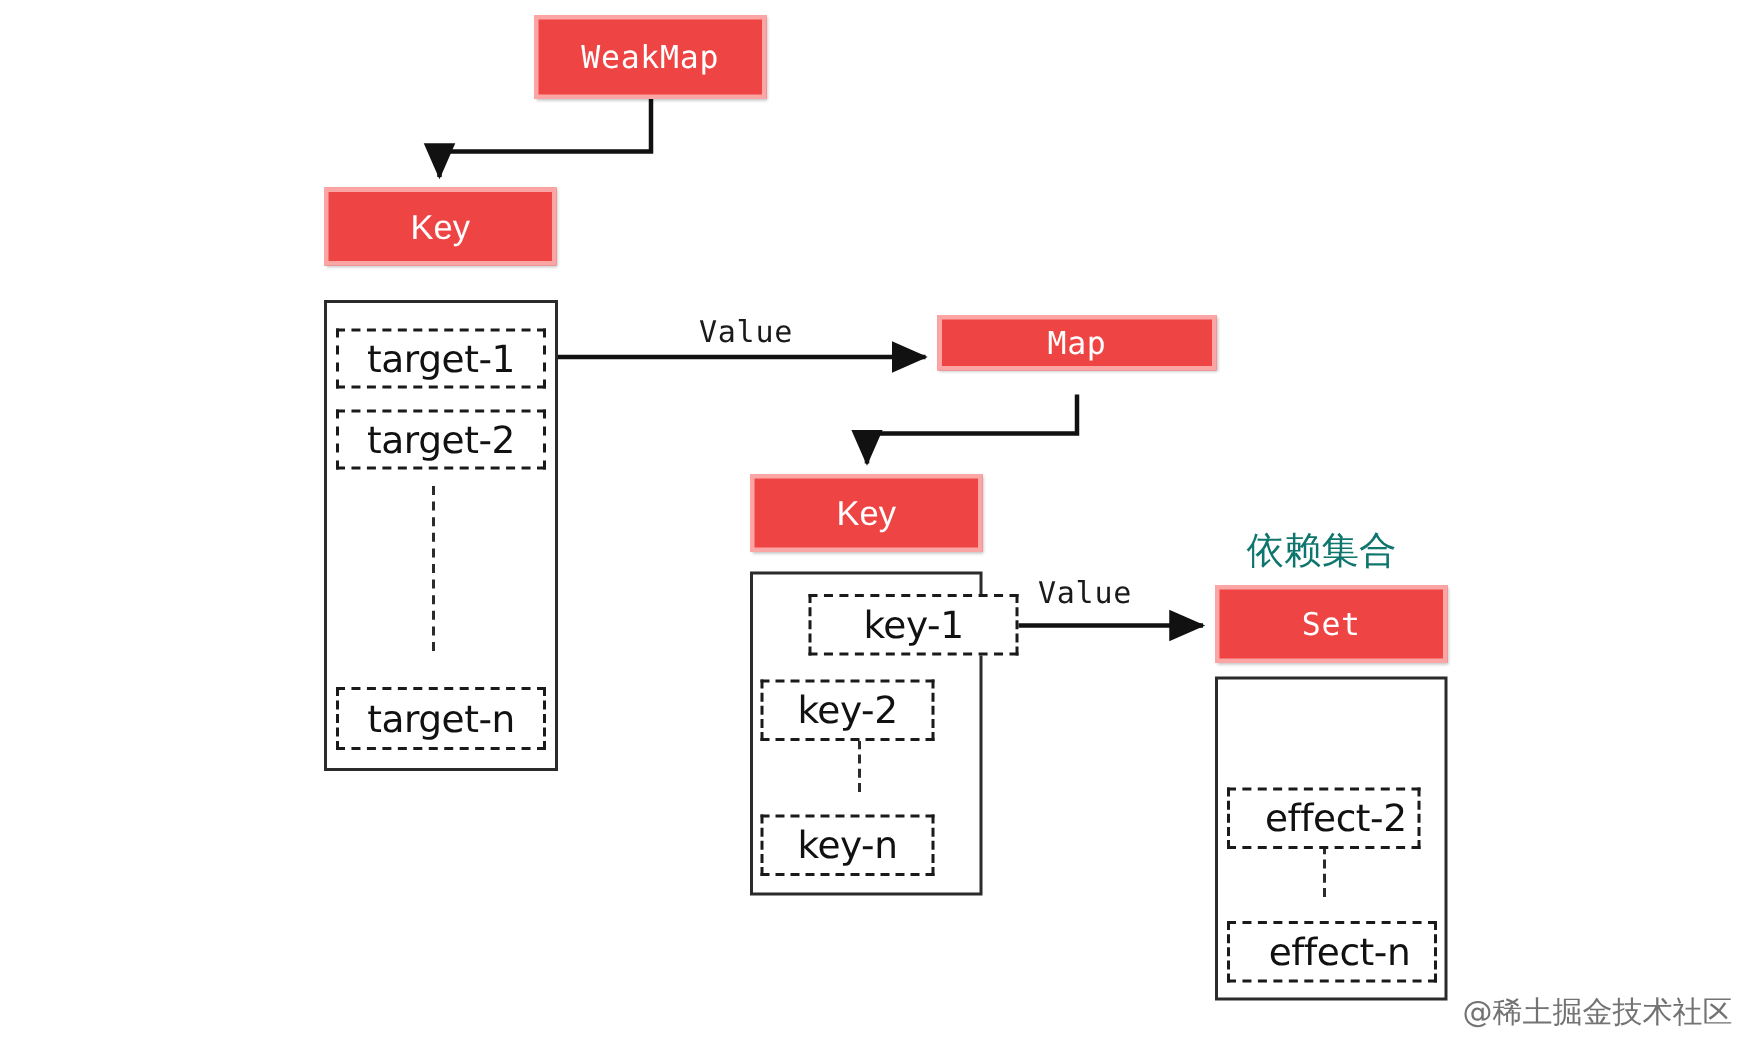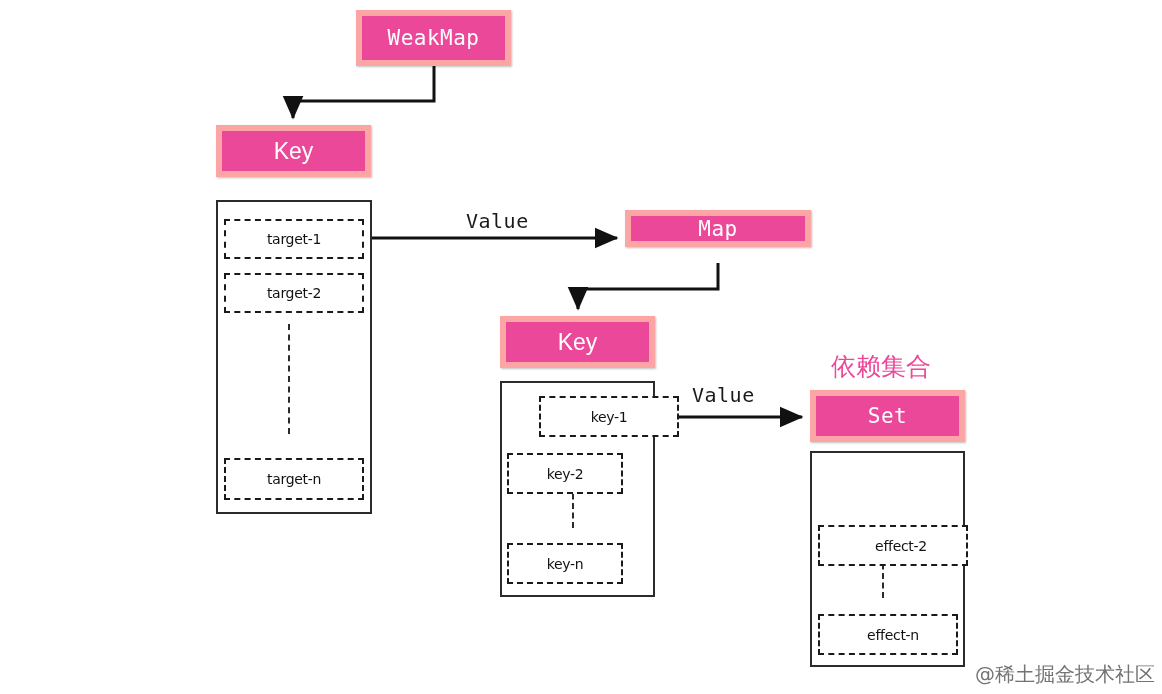--- a/index.html
+++ b/index.html
@@ -19,22 +19,22 @@
     position: absolute;
     left: 0; top: 0;
     width: 1162px;
     height: 694px;
     pointer-events: none;
   }
 
   
   .gray-node {
     position: absolute;
-    background: #ec4899;
-    border: 6px solid #fca5a5;
+    background: #ef4444;
+    border: 3px solid #fca5a5;
     box-sizing: border-box;
     color: #ffffff;
     display: flex;
     align-items: center;
     justify-content: center;
     font-family: "DejaVu Sans Mono", monospace;
     font-size: 21px;
     letter-spacing: 0.5px;
     box-shadow: 1px 1px 2px rgba(0,0,0,0.25);
   }
@@ -55,21 +55,21 @@
   
   .chip {
     position: absolute;
     border: 2px dashed #1a1a1a;
     box-sizing: border-box;
     background: #ffffff;
     display: flex;
     align-items: center;
     justify-content: center;
     font-family: "DejaVu Sans", sans-serif;
-    font-size: 14px;
+    font-size: 25px;
     color: #111111;
     letter-spacing: -0.3px;
   }
 
   
   .vdots {
     position: absolute;
     border-left: 2px dashed #2b2b2b;
   }
 
@@ -81,21 +81,21 @@
     color: #1a1a1a;
     letter-spacing: 0.5px;
     white-space: nowrap;
   }
 
   
   .cn-label {
     position: absolute;
     font-family: "DejaVu Sans", sans-serif;
     font-size: 25px;
-    color: #ec4899;
+    color: #0f766e;
     white-space: nowrap;
     font-weight: 500;
     text-align: right;
   }
 
   
   .watermark {
     position: absolute;
     font-family: "DejaVu Sans", sans-serif;
     font-size: 20px;
@@ -172,21 +172,21 @@
 
   <div class="cn-label" style="left:831px; top:350px;">依赖集合</div>
 
   <div class="gray-node" style="left:810px; top:390px; width:155px; height:52px;">
     <span>Set</span>
   </div>
 
   <div class="container-box" style="left:810px; top:451px; width:155px; height:216px;">
     <div class="vdots" style="left:70px; top:101px; height:44px;"></div>
   </div>
-  <div class="chip" style="left:818px; top:525px; width:150px; height:41px;padding-left:16px;">
+  <div class="chip" style="left:818px; top:525px; width:129px; height:41px;padding-left:16px;">
     <span>effect-2</span>
   </div>
   <div class="chip" style="left:818px; top:614px; width:140px; height:41px;padding-left:10px;">
     <span>effect-n</span>
   </div>
 
   <div class="watermark" style="left:975px; top:661px;">@稀土掘金技术社区</div>
 
 </div>
 

